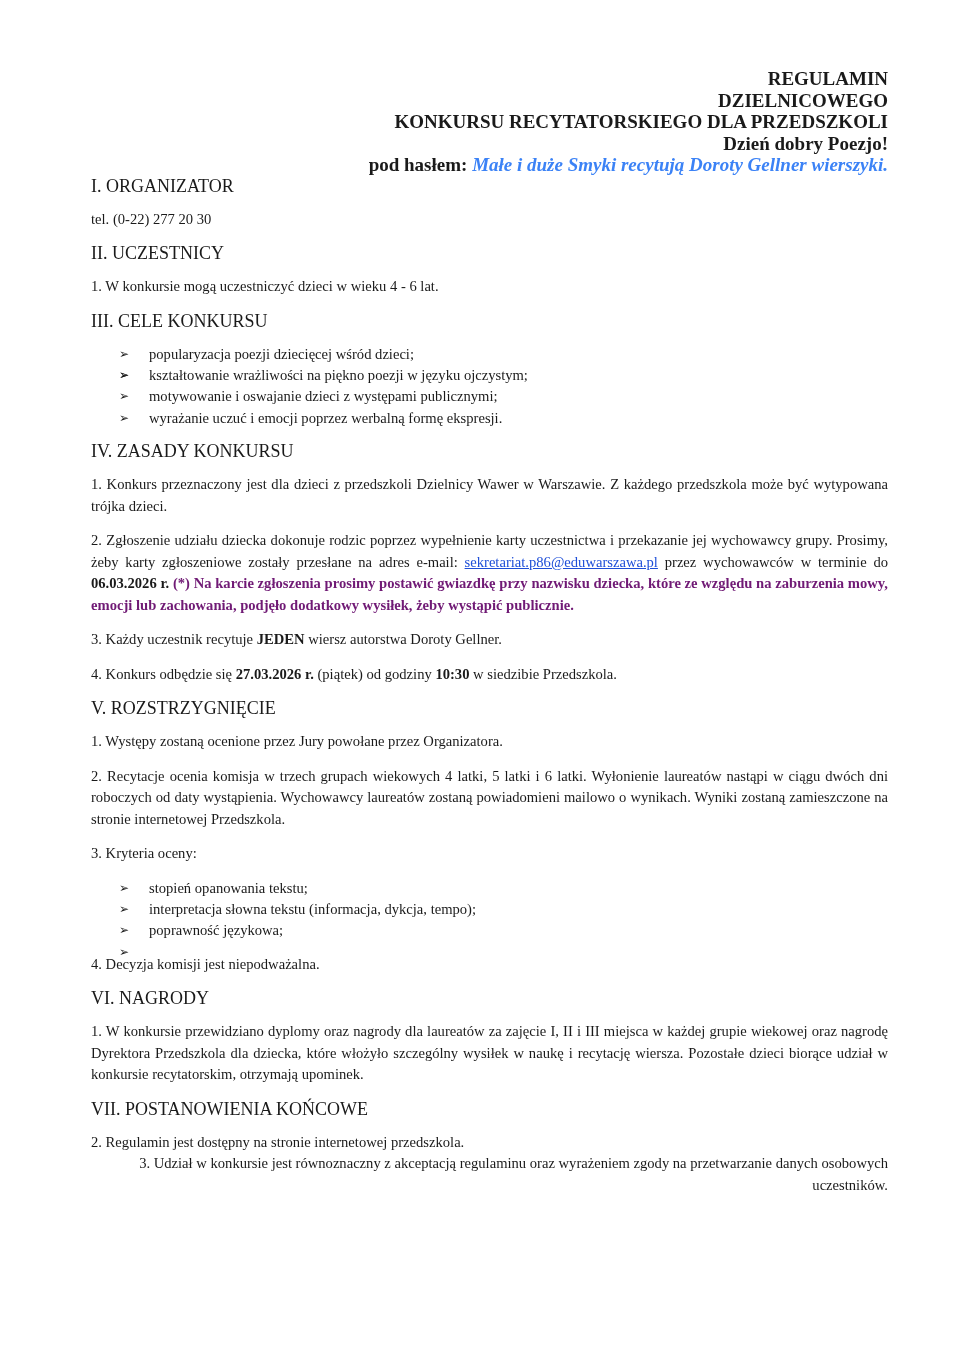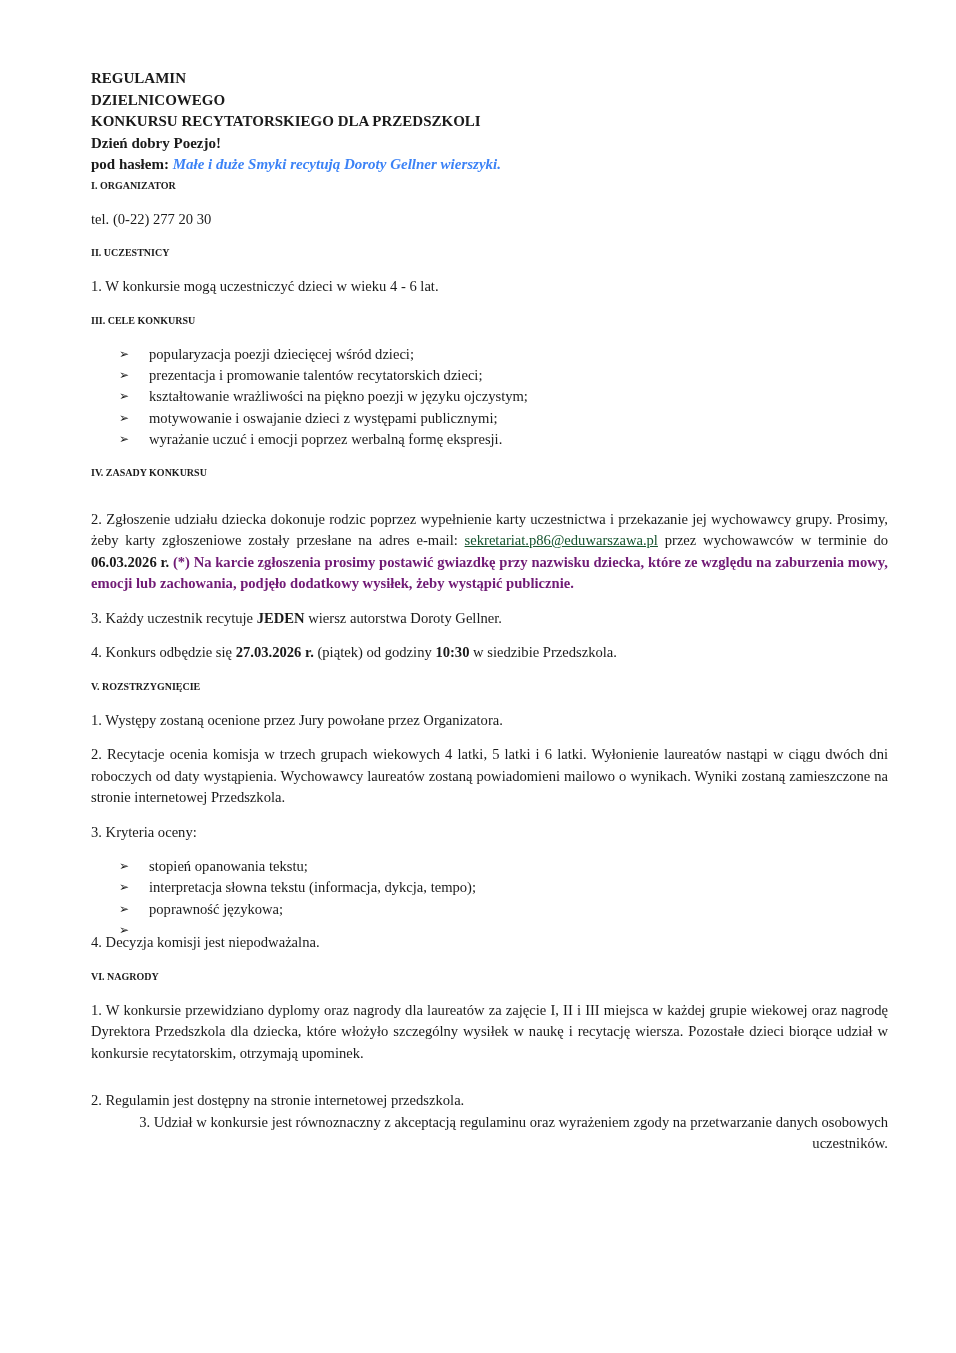--- a/index.html
+++ b/index.html
@@ -2,31 +2,31 @@
 <html><head>
 <meta charset="utf-8">
 <style>
   html, body { margin: 0; padding: 0; background: #ffffff; }
   body {
     width: 956px; height: 1353px; position: relative; overflow: hidden;
     font-family: "Liberation Serif", "DejaVu Serif", serif;
     color: #1a1a1a; font-size: 14.6px;
   }
   .page { position: absolute; left: 91px; top: 68px; width: 797px; }
-  .title-block { text-align: left; font-weight: bold; line-height: 21.5px; font-size: 15px; }
+  .title-block { text-align: right; font-weight: bold; line-height: 21.5px; font-size: 19px; }
   .title-block .slogan { color: #3b82f6; font-style: italic; }
-  h2 { font-size: 10px; font-weight: bold; margin: 0; line-height: 20px; }
+  h2 { font-size: 18px; font-weight: normal; margin: 0; line-height: 20px; }
   p { margin: 0; line-height: 21.5px; text-align: justify; }
   .gap { height: 13px; }
   .sgap { height: 12px; }
   ul.arrows { list-style: none; margin: 0; padding: 0 0 0 28px; }
   ul.arrows li { line-height: 21.4px; position: relative; padding-left: 30px; }
   ul.arrows li .bullet { position: absolute; left: 0; top: 0; font-size: 12px; }
   .red { color: #701a75; font-weight: bold; }
-  .link { color: #14532d; text-decoration: underline; }
+  .link { color: #1d4ed8; text-decoration: underline; }
   b { font-weight: bold; }
 </style>
 </head>
 <body>
 
 <div class="page">
 
   <div class="title-block">
     <div>REGULAMIN</div>
     <div>DZIELNICOWEGO</div>
@@ -42,29 +42,30 @@
 
   <h2>II. UCZESTNICY</h2>
   <div class="gap"></div>
   <p>1. W konkursie mogą uczestniczyć dzieci w wieku 4 - 6 lat.</p>
   <div class="gap"></div>
 
   <h2>III. CELE KONKURSU</h2>
   <div class="gap"></div>
   <ul class="arrows">
     <li><span class="bullet">➢</span><span>popularyzacja poezji dziecięcej wśród dzieci;</span></li>
-    <li><span class="bullet">➢</span><span>prezentacja i promowanie talentów recytatorskich dzieci;</span></li>
+    <li><span class="bullet">➢</span></li>
     <li><span class="bullet">➢</span><span>kształtowanie wrażliwości na piękno poezji w języku ojczystym;</span></li>
     <li><span class="bullet">➢</span><span>motywowanie i oswajanie dzieci z występami publicznymi;</span></li>
     <li><span class="bullet">➢</span><span>wyrażanie uczuć i emocji poprzez werbalną formę ekspresji.</span></li>
   </ul>
   <div class="sgap"></div>
 
   <h2>IV. ZASADY KONKURSU</h2>
   <div class="gap"></div>
+  <p>1. Konkurs przeznaczony jest dla dzieci z przedszkoli Dzielnicy Wawer w Warszawie. Z każdego przedszkola może być wytypowana trójka dzieci.</p>
   <div class="gap"></div>
   <p><span>2. Zgłoszenie udziału dziecka dokonuje rodzic poprzez wypełnienie karty uczestnictwa i przekazanie jej wychowawcy grupy. Prosimy, żeby karty zgłoszeniowe zostały przesłane na adres e-mail: </span><a class="link">sekretariat.p86@eduwarszawa.pl</a><span> przez wychowawców w terminie do </span><b>06.03.2026 r.</b><span class="red"> (*) Na karcie zgłoszenia prosimy postawić gwiazdkę przy nazwisku dziecka, które ze względu na zaburzenia mowy, emocji lub zachowania, podjęło dodatkowy wysiłek, żeby wystąpić publicznie.</span></p>
   <div class="gap"></div>
   <p><span>3. Każdy uczestnik recytuje </span><b>JEDEN</b><span> wiersz autorstwa Doroty Gellner.</span></p>
   <div class="gap"></div>
   <p><span>4. Konkurs odbędzie się </span><b>27.03.2026 r.</b><span> (piątek) od godziny </span><b>10:30</b><span> w siedzibie Przedszkola.</span></p>
   <div class="gap"></div>
 
   <h2>V. ROZSTRZYGNIĘCIE</h2>
   <div class="gap"></div>
@@ -82,16 +83,17 @@
   </ul>
   <div class="sgap"></div>
   <p>4. Decyzja komisji jest niepodważalna.</p>
   <div class="gap"></div>
 
   <h2>VI. NAGRODY</h2>
   <div class="gap"></div>
   <p>1. W konkursie przewidziano dyplomy oraz nagrody dla laureatów za zajęcie I, II i III miejsca w każdej grupie wiekowej oraz nagrodę Dyrektora Przedszkola dla dziecka, które włożyło szczególny wysiłek w naukę i recytację wiersza. Pozostałe dzieci biorące udział w konkursie recytatorskim, otrzymają upominek.</p>
   <div class="gap"></div>
 
+  <h2>VII. POSTANOWIENIA KOŃCOWE</h2>
   <div class="gap"></div>
   <p>2. Regulamin jest dostępny na stronie internetowej przedszkola.</p>
   <p style="text-align:right">3. Udział w konkursie jest równoznaczny z akceptacją regulaminu oraz wyrażeniem zgody na przetwarzanie danych osobowych uczestników.</p>
 </div>
 
 </body></html>

